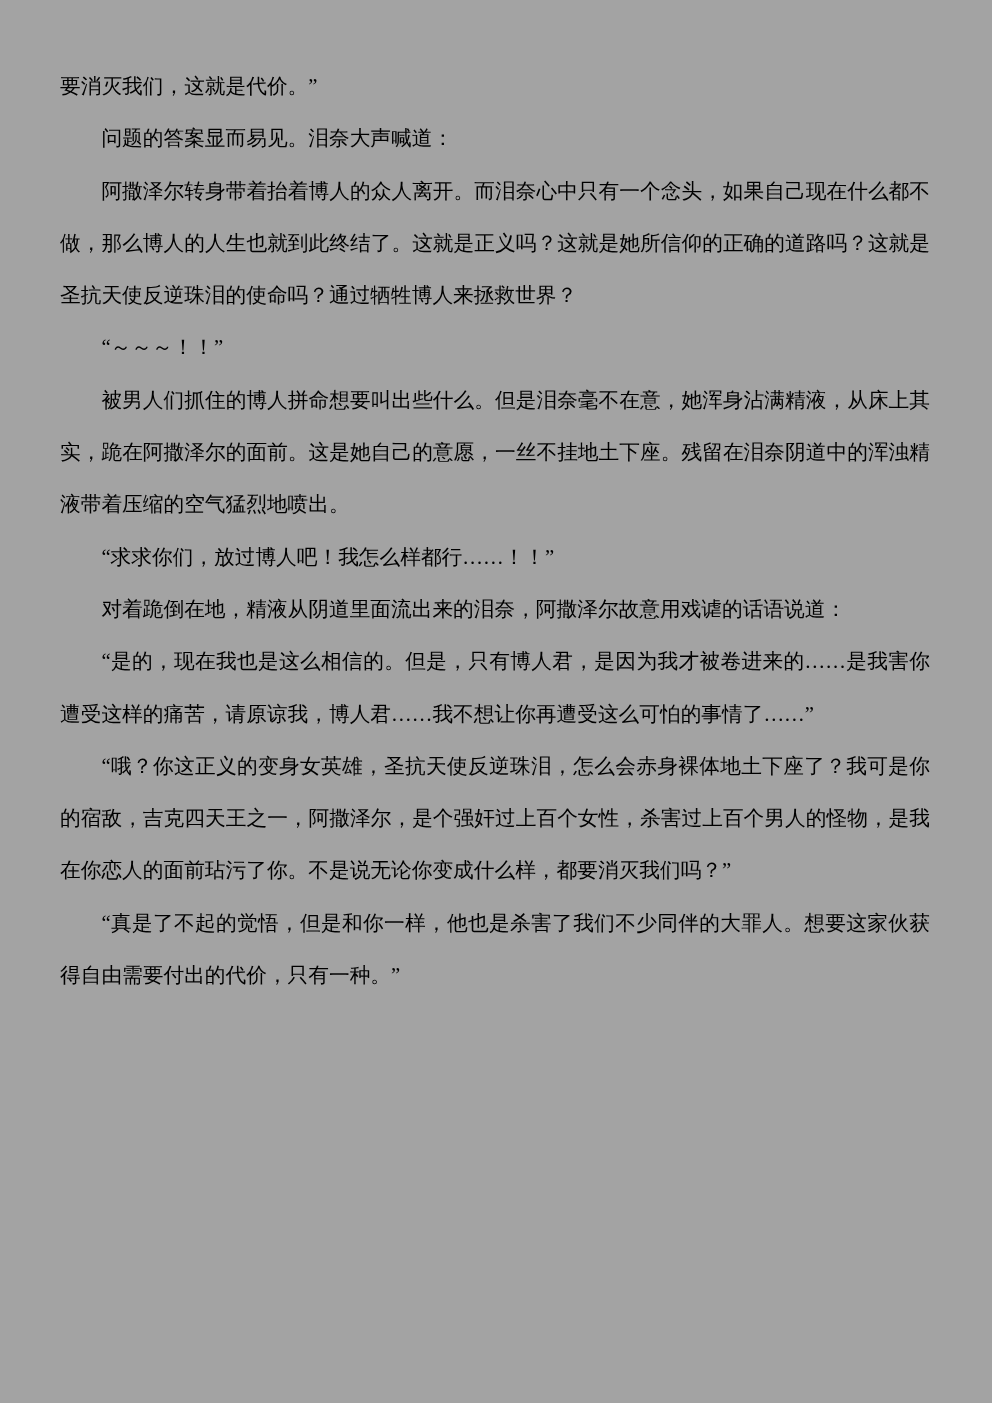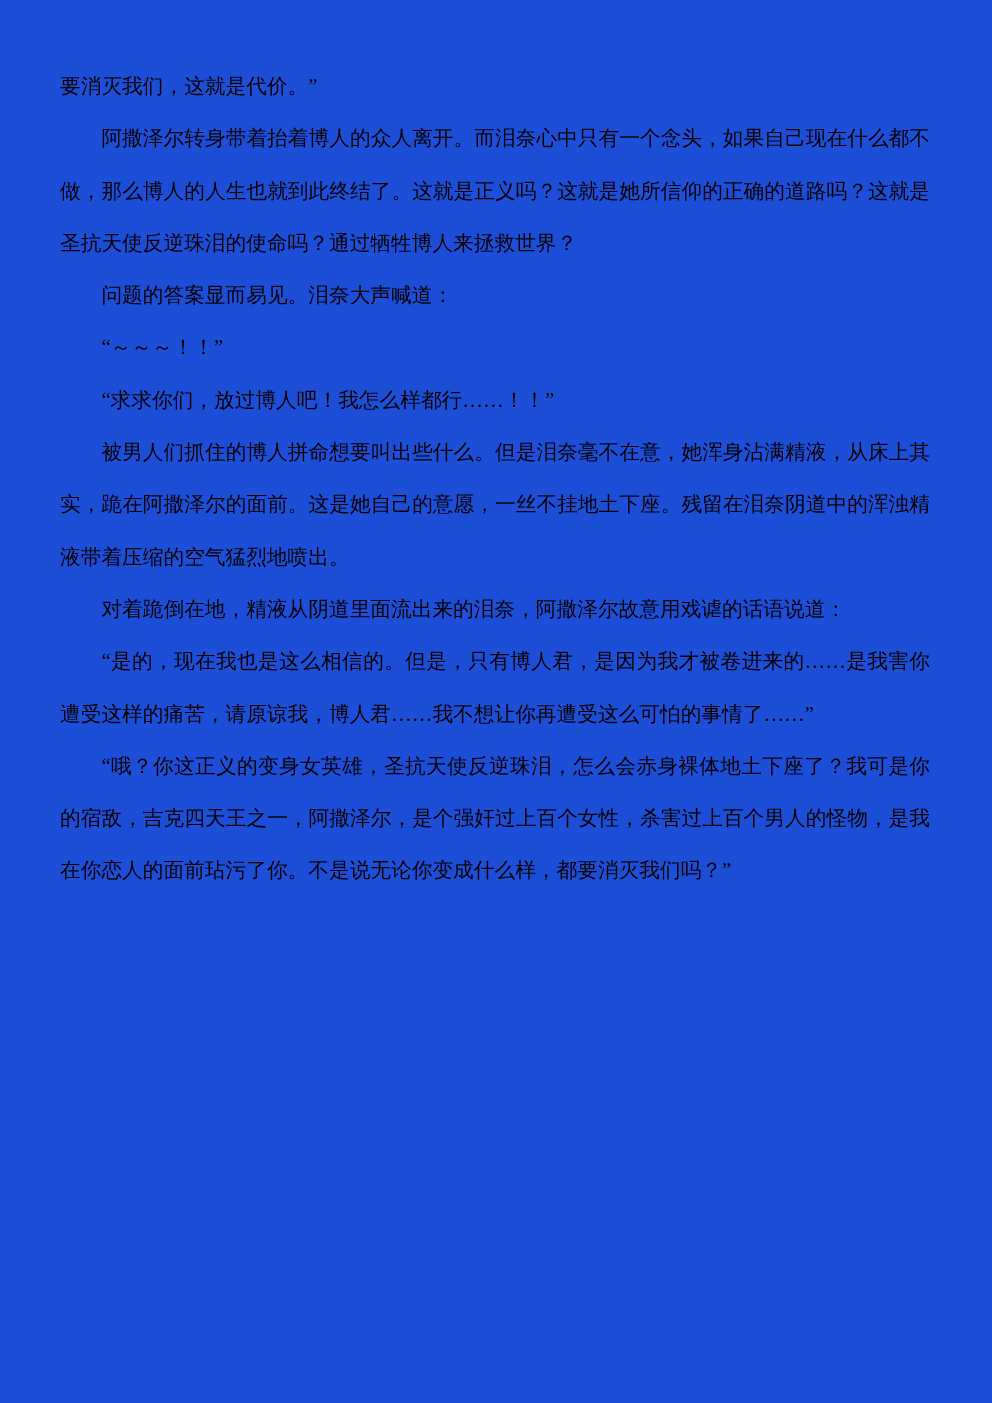--- a/index.html
+++ b/index.html
@@ -4,21 +4,21 @@
 <style>
   html, body {
     margin: 0;
     padding: 0;
     background: #ffffff;
   }
   .page {
     position: relative;
     width: 992px;
     height: 1403px;
-    background: #1d4ed8;
+    background: #a3a3a3;
     overflow: hidden;
     font-family: "Liberation Serif", serif;
   }
   .text-block {
     position: absolute;
     left: 60px;
     top: 60px;
     width: 870px;
     color: #000000;
   }
@@ -36,22 +36,23 @@
   .text-block p.no-indent {
     text-indent: 0;
   }
 </style>
 </head>
 <body>
 
 <div class="page">
   <div class="text-block">
     <p class="no-indent">要消灭我们，这就是代价。”</p>
+    <p>问题的答案显而易见。泪奈大声喊道：</p>
     <p>阿撒泽尔转身带着抬着博人的众人离开。而泪奈心中只有一个念头，如果自己现在什么都不做，那么博人的人生也就到此终结了。这就是正义吗？这就是她所信仰的正确的道路吗？这就是圣抗天使反逆珠泪的使命吗？通过牺牲博人来拯救世界？</p>
-    <p>问题的答案显而易见。泪奈大声喊道：</p>
     <p>“～～～！！”</p>
+    <p>被男人们抓住的博人拼命想要叫出些什么。但是泪奈毫不在意，她浑身沾满精液，从床上其实，跪在阿撒泽尔的面前。这是她自己的意愿，一丝不挂地土下座。残留在泪奈阴道中的浑浊精液带着压缩的空气猛烈地喷出。</p>
     <p>“求求你们，放过博人吧！我怎么样都行……！！”</p>
-    <p>被男人们抓住的博人拼命想要叫出些什么。但是泪奈毫不在意，她浑身沾满精液，从床上其实，跪在阿撒泽尔的面前。这是她自己的意愿，一丝不挂地土下座。残留在泪奈阴道中的浑浊精液带着压缩的空气猛烈地喷出。</p>
     <p>对着跪倒在地，精液从阴道里面流出来的泪奈，阿撒泽尔故意用戏谑的话语说道：</p>
     <p>“是的，现在我也是这么相信的。但是，只有博人君，是因为我才被卷进来的……是我害你遭受这样的痛苦，请原谅我，博人君……我不想让你再遭受这么可怕的事情了……”</p>
     <p>“哦？你这正义的变身女英雄，圣抗天使反逆珠泪，怎么会赤身裸体地土下座了？我可是你的宿敌，吉克四天王之一，阿撒泽尔，是个强奸过上百个女性，杀害过上百个男人的怪物，是我在你恋人的面前玷污了你。不是说无论你变成什么样，都要消灭我们吗？”</p>
+    <p>“真是了不起的觉悟，但是和你一样，他也是杀害了我们不少同伴的大罪人。想要这家伙获得自由需要付出的代价，只有一种。”</p>
   </div>
 </div>
 
 </body></html>

